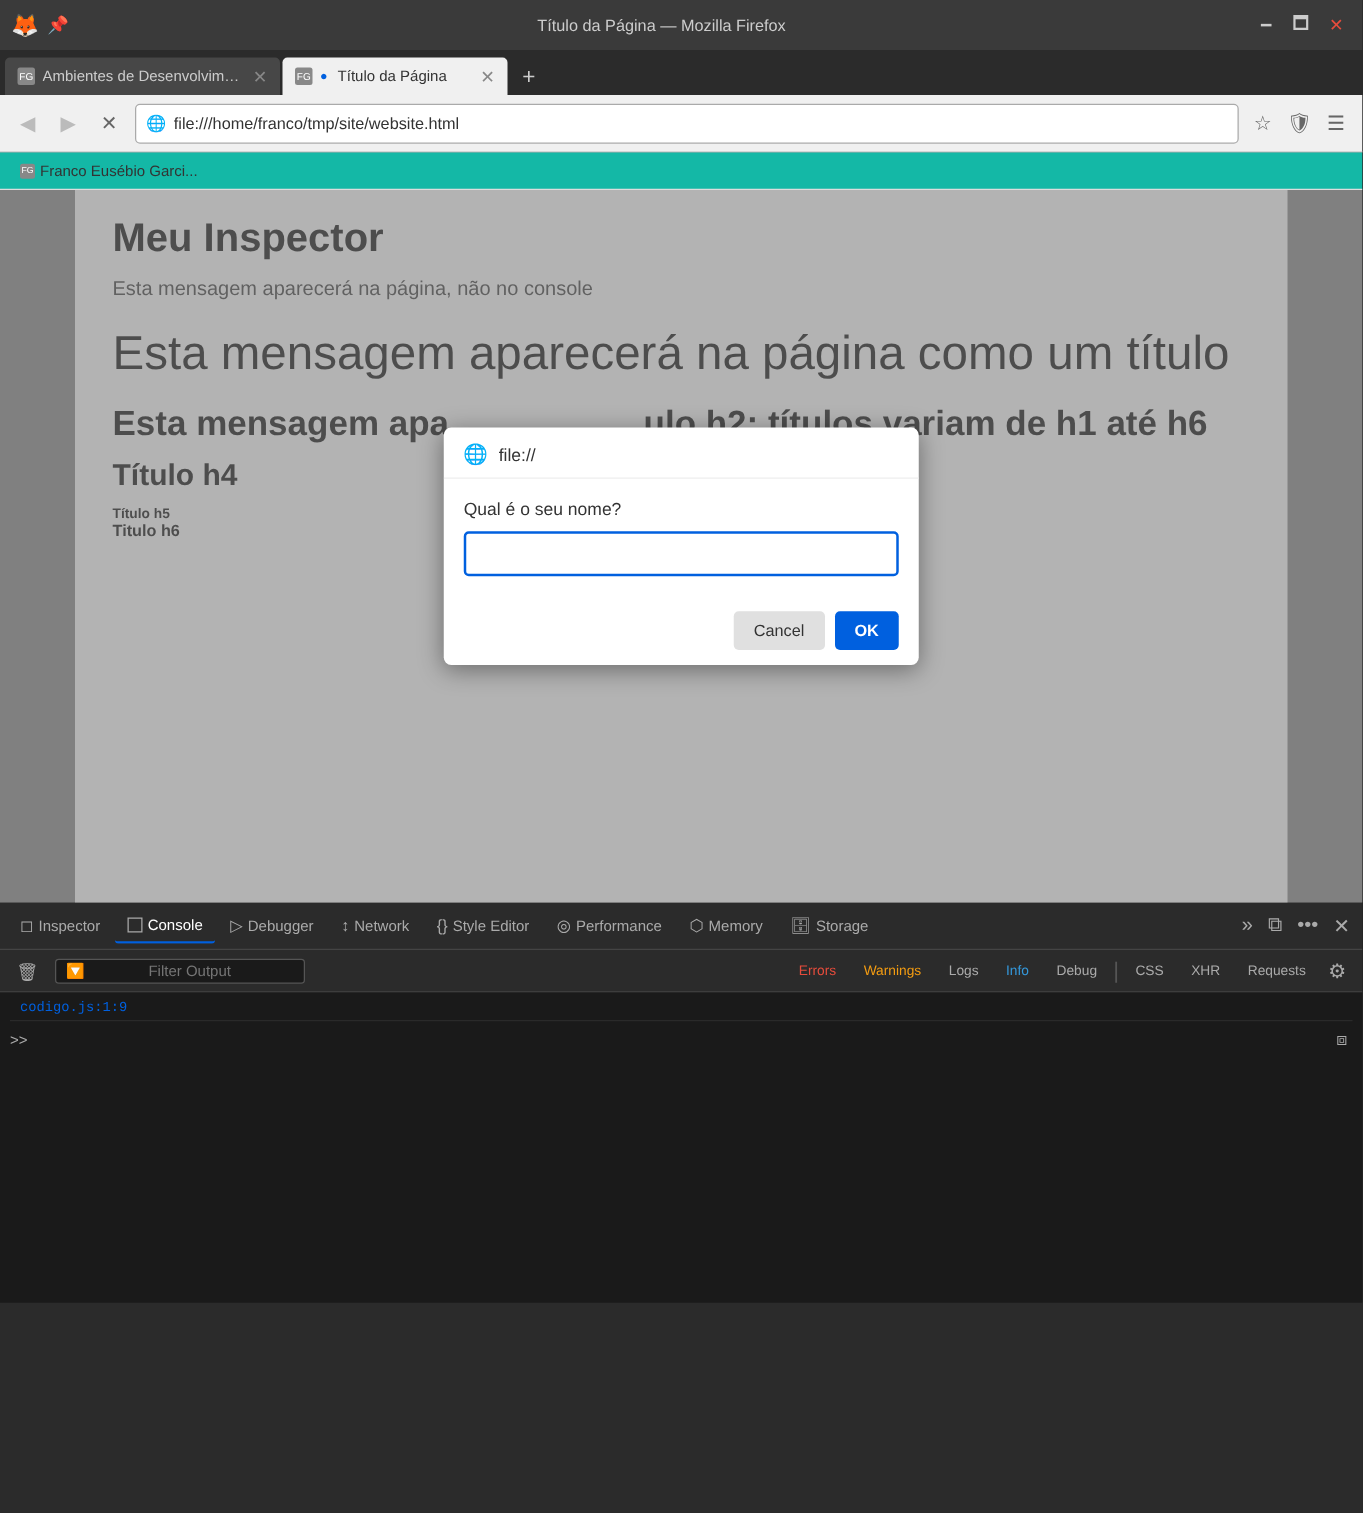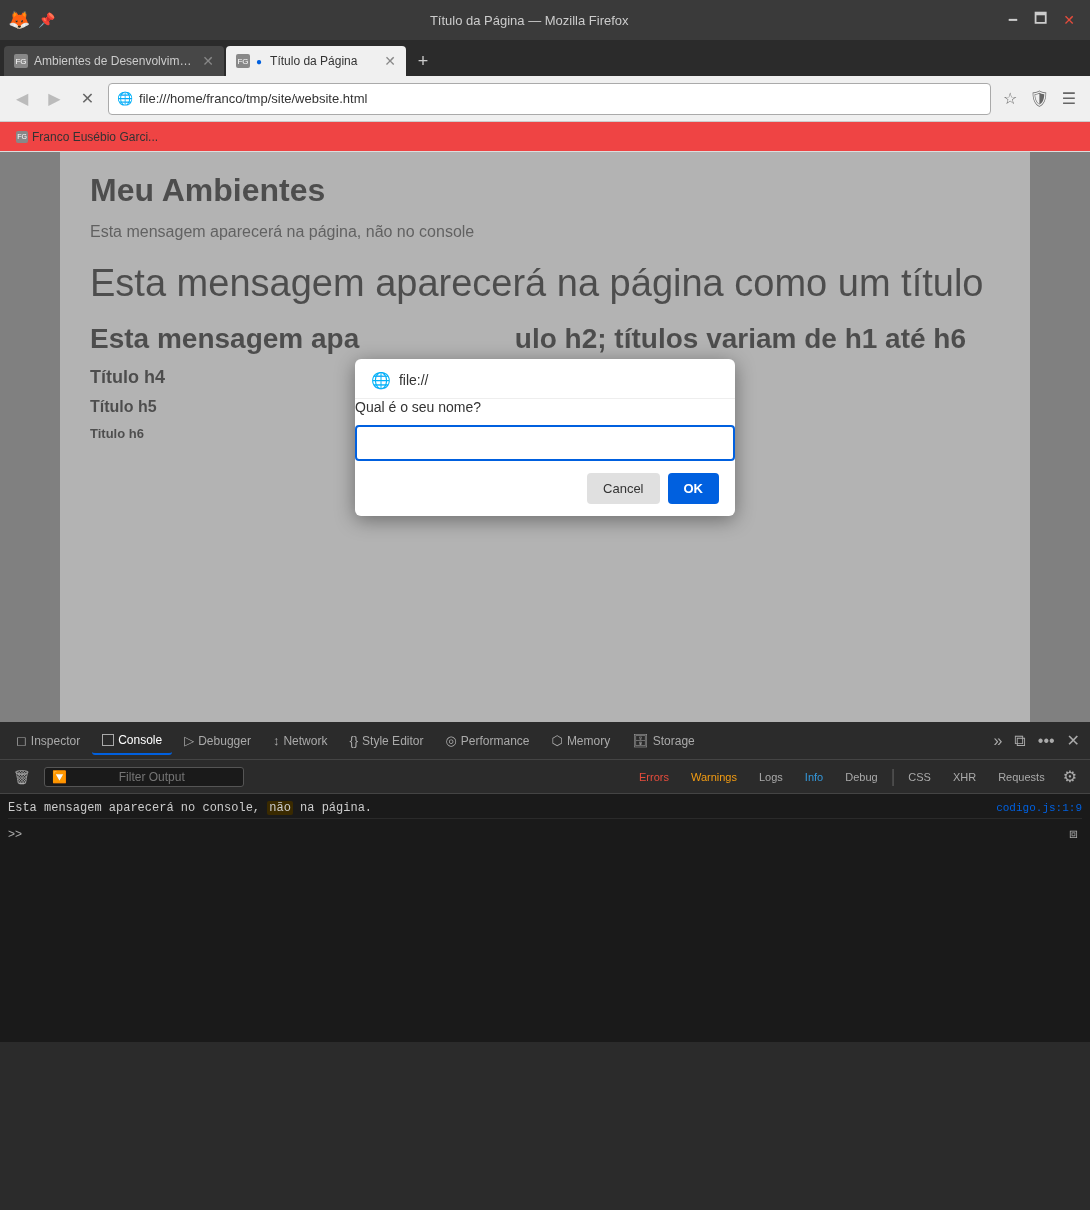--- a/index.html
+++ b/index.html
@@ -78,21 +78,21 @@
       align-items: center;
       position: relative;
     }
     .url-bar-icon { position: absolute; left: 8px; color: #888; font-size: 13px; }
     .url-text { color: #333; font-size: 13px; }
     .nav-right-icons { display: flex; gap: 4px; }
     .nav-icon-btn { background: none; border: none; font-size: 16px; color: #666; cursor: pointer; padding: 4px; border-radius: 4px; }
 
     
     .bookmarks-bar {
-      background: #ef4444;
+      background: #14b8a6;
       height: 30px;
       display: flex;
       align-items: center;
       padding: 0 10px;
       gap: 4px;
       border-bottom: 1px solid #ddd;
     }
     .bookmark-item {
       display: flex;
       align-items: center;
@@ -117,22 +117,22 @@
       margin: 0 60px;
       height: 100%;
       padding: 20px 30px;
       overflow: hidden;
     }
     .page-h1 { font-size: 32px; font-weight: bold; color: #000; margin-bottom: 14px; }
     .page-p { font-size: 16px; color: #333; margin-bottom: 8px; }
     .page-h1-large { font-size: 38px; font-weight: normal; color: #000; margin: 20px 0 14px; line-height: 1.2; }
     .page-h2 { font-size: 28px; font-weight: bold; color: #000; margin-bottom: 10px; line-height: 1.3; }
     .page-h3 { font-size: 22px; font-weight: bold; color: #000; margin-bottom: 10px; }
-    .page-h4 { font-size: 18px; font-weight: bold; color: #000; margin-bottom: 10px; }
-    .page-h5 { font-size: 16px; font-weight: bold; color: #000; margin-bottom: 10px; }
+    .page-h4 { font-size: 24px; font-weight: bold; color: #000; margin-bottom: 10px; }
+    .page-h5 { font-size: 11px; font-weight: bold; color: #000; }
     .page-h6 { font-size: 13px; font-weight: bold; color: #000; margin-bottom: 10px; }
 
     
     .dialog-overlay {
       position: absolute;
       top: 0; left: 0; right: 0; bottom: 0;
       background: rgba(128, 128, 128, 0.6);
       display: flex;
       align-items: center;
       justify-content: center;
@@ -148,21 +148,21 @@
     }
     .dialog-header {
       padding: 12px 16px 8px;
       display: flex;
       align-items: center;
       gap: 8px;
       border-bottom: 1px solid #eee;
     }
     .dialog-globe-icon { color: #555; font-size: 16px; }
     .dialog-url { font-size: 14px; color: #333; font-weight: 500; }
-    .dialog-body { padding: 0; }
+    .dialog-body { padding: 16px; }
     .dialog-label { font-size: 14px; color: #333; margin-bottom: 10px; }
     .dialog-input {
       width: 100%;
       height: 36px;
       border: 2px solid #0060df;
       border-radius: 4px;
       padding: 0 8px;
       font-size: 14px;
       outline: none;
     }
@@ -408,21 +408,21 @@
 
 <div class="bookmarks-bar">
   <div class="bookmark-item">
     <div class="bookmark-favicon" style="background:#888;font-size:7px;">FG</div>
     <span>Franco Eusébio Garci...</span>
   </div>
 </div>
 
 <div class="page-area">
   <div class="page-content">
-    <h1 class="page-h1">Meu Ambientes</h1>
+    <h1 class="page-h1">Meu Inspector</h1>
     <p class="page-p">Esta mensagem aparecerá na página, não no console</p>
     <h1 class="page-h1-large">Esta mensagem aparecerá na página como um título</h1>
     <h2 class="page-h2">Esta mensagem apa&nbsp;&nbsp;&nbsp;&nbsp;&nbsp;&nbsp;&nbsp;&nbsp;&nbsp;&nbsp;&nbsp;&nbsp;&nbsp;&nbsp;&nbsp;&nbsp;&nbsp;&nbsp;&nbsp;&nbsp;ulo h2; títulos variam de h1 até h6</h2>
     <h4 class="page-h4">Título h4</h4>
     <h5 class="page-h5">Título h5</h5>
     <h6 class="page-h6">Titulo h6</h6>
   </div>
 
   <div class="dialog-overlay">
     <div class="dialog">
@@ -500,23 +500,20 @@
       <span class="filter-separator">|</span>
       <button class="filter-btn css">CSS</button>
       <button class="filter-btn xhr">XHR</button>
       <button class="filter-btn requests">Requests</button>
       <button class="console-gear-btn">⚙</button>
     </div>
   </div>
 
   <div class="console-output">
     <div class="console-log-line">
-      <span class="console-log-text">
-        Esta mensagem aparecerá no console, <span class="highlight">não</span> na página.
-      </span>
       <span class="console-log-source">codigo.js:1:9</span>
     </div>
     <div class="console-prompt">
       <span class="console-chevron">&gt;&gt;</span>
       <button class="console-right-panel-btn">⧈</button>
     </div>
   </div>
 </div>
 
 </body></html>

